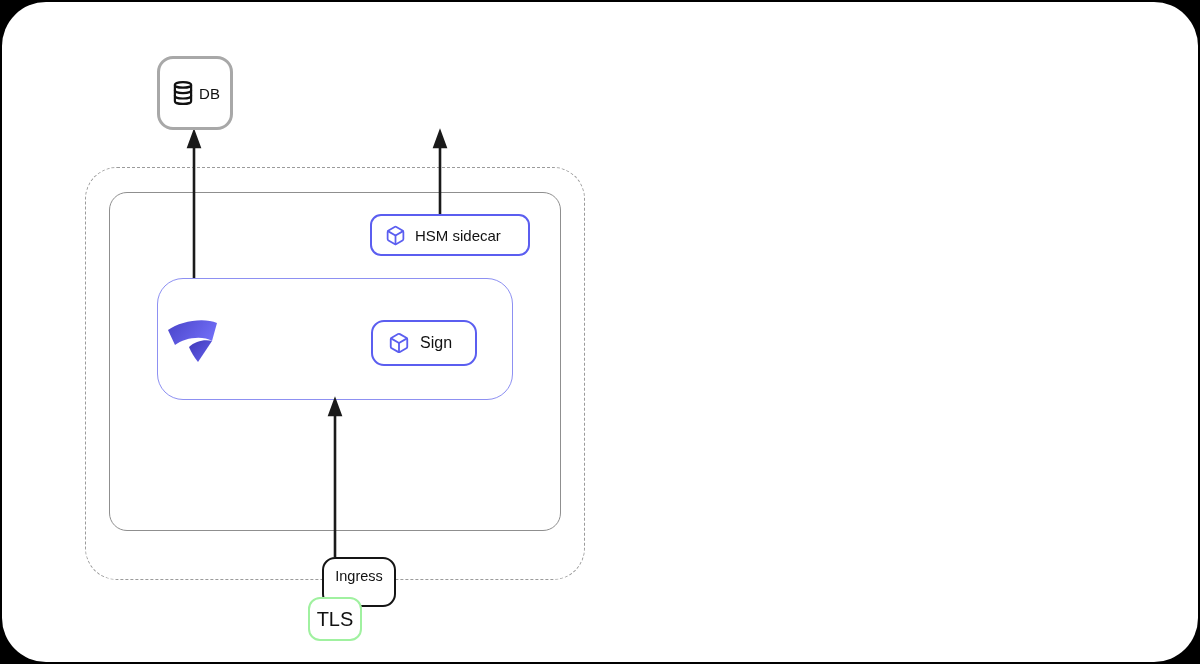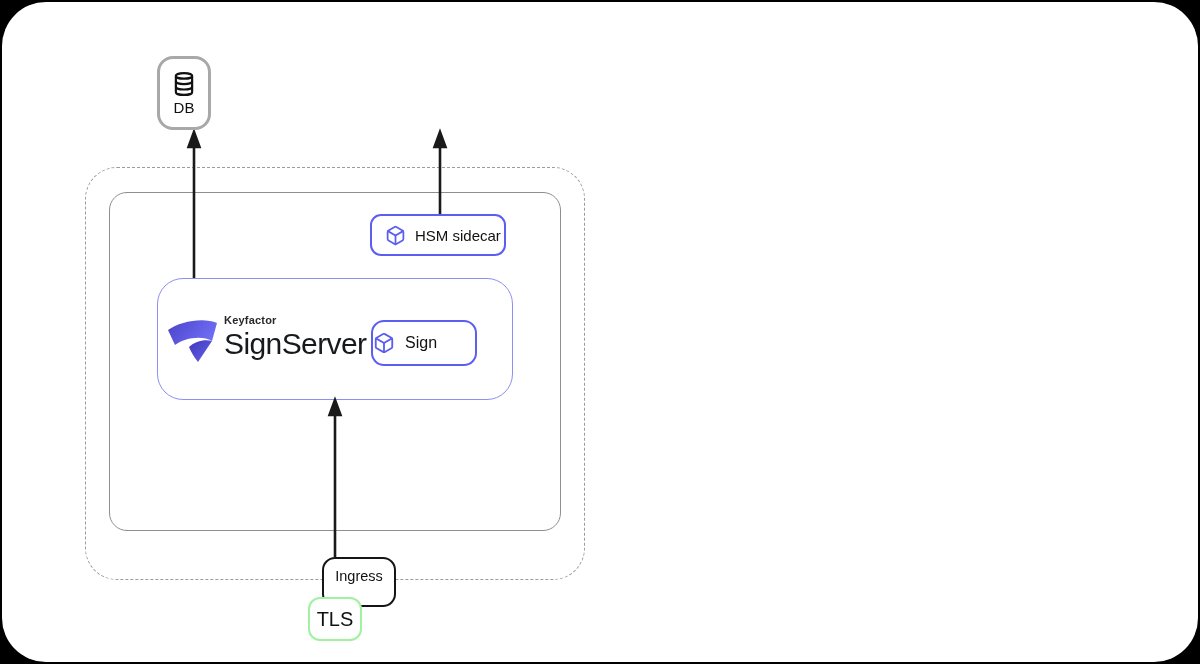--- a/index.html
+++ b/index.html
@@ -13,25 +13,25 @@
   .page {
     position: absolute;
     left: 2px; top: 2px; right: 2px; bottom: 2px;
     background: #ffffff;
     border-radius: 44px;
   }
   .abs { position: absolute; }
 
   
   .service-box {
-    width: 54px; height: 74px;
+    width: 76px; height: 74px;
     background: #ffffff;
     border: 3px solid #a8a8a8;
     border-radius: 16px;
-    display: flex; flex-direction: column;
+    display: flex; flex-direction: row;
     align-items: center; justify-content: center;
     gap: 3px;
     z-index: 5;
     text-align: right;
   }
   .service-box .label {
     font-size: 15px; color: #111111; line-height: 1;
   }
   .service-box svg { display: block; }
 
@@ -50,21 +50,21 @@
   }
 
   
   .pill {
     background: #ffffff;
     border: 2px solid #5b5ef0;
     display: flex; align-items: center;
     z-index: 4;
   }
   .sidecar {
-    left: 368px; top: 212px; width: 136px; height: 42px;
+    left: 368px; top: 212px; width: 160px; height: 42px;
     border-radius: 11px;
     gap: 9px; padding-left: 13px;
     font-size: 15px; color: #111111;
   }
   .signserver {
     left: 155px; top: 276px; width: 356px; height: 122px;
     background: #ffffff;
     border: 1.5px solid #8d90f2;
     border-radius: 26px;
     z-index: 3;
@@ -75,21 +75,21 @@
     font-size: 11px; font-weight: 700; color: #26282b;
     letter-spacing: 0.2px; line-height: 1;
   }
   .brand-big {
     font-size: 30px; font-weight: 500; color: #17191c;
     letter-spacing: -0.6px; line-height: 1.05; margin-top: 2px;
   }
   .sign {
     left: 213px; top: 41px; width: 106px; height: 46px;
     border-radius: 13px;
-    gap: 10px; 
+    gap: 10px; padding-left: 15px;
     font-size: 16px; color: #111111;
   }
 
   
   .ingress {
     left: 296px; top: 555px; width: 74px; height: 50px;
     background: #ffffff;
     border: 2.5px solid #151515;
     border-radius: 13px;
     display: flex; justify-content: center;
@@ -174,24 +174,20 @@
           </linearGradient>
           <linearGradient id="kfg2" x1="0" y1="0" x2="1" y2="1">
             <stop offset="0" stop-color="#4038b8"></stop>
             <stop offset="1" stop-color="#6663ef"></stop>
           </linearGradient>
         </defs>
         <path d="M4 16 C16 7, 40 3, 53 9 L48 27 C38 21, 20 24, 11 31 Z" fill="url(#kfg)"></path>
         <path d="M25 33 C31 27, 41 25, 48 27 L34 48 C30 43, 27 38, 25 33 Z" fill="url(#kfg2)"></path>
       </svg>
     </span>
-    <span class="abs brand-block">
-      <span class="brand-small">Keyfactor</span>
-      <span class="brand-big">SignServer</span>
-    </span>
     <div class="abs pill sign">
       <span style="display:flex;">
         <svg width="22" height="22" viewBox="0 0 24 24" fill="none" stroke="#5b5ef0" stroke-width="2" stroke-linecap="round" stroke-linejoin="round">
           <path d="M21 8a2 2 0 0 0-1-1.73l-7-4a2 2 0 0 0-2 0l-7 4A2 2 0 0 0 3 8v8a2 2 0 0 0 1 1.73l7 4a2 2 0 0 0 2 0l7-4A2 2 0 0 0 21 16Z"></path>
           <path d="m3.3 7 8.7 5 8.7-5"></path>
           <path d="M12 22V12"></path>
         </svg>
       </span>
       <span>Sign</span>
     </div>

